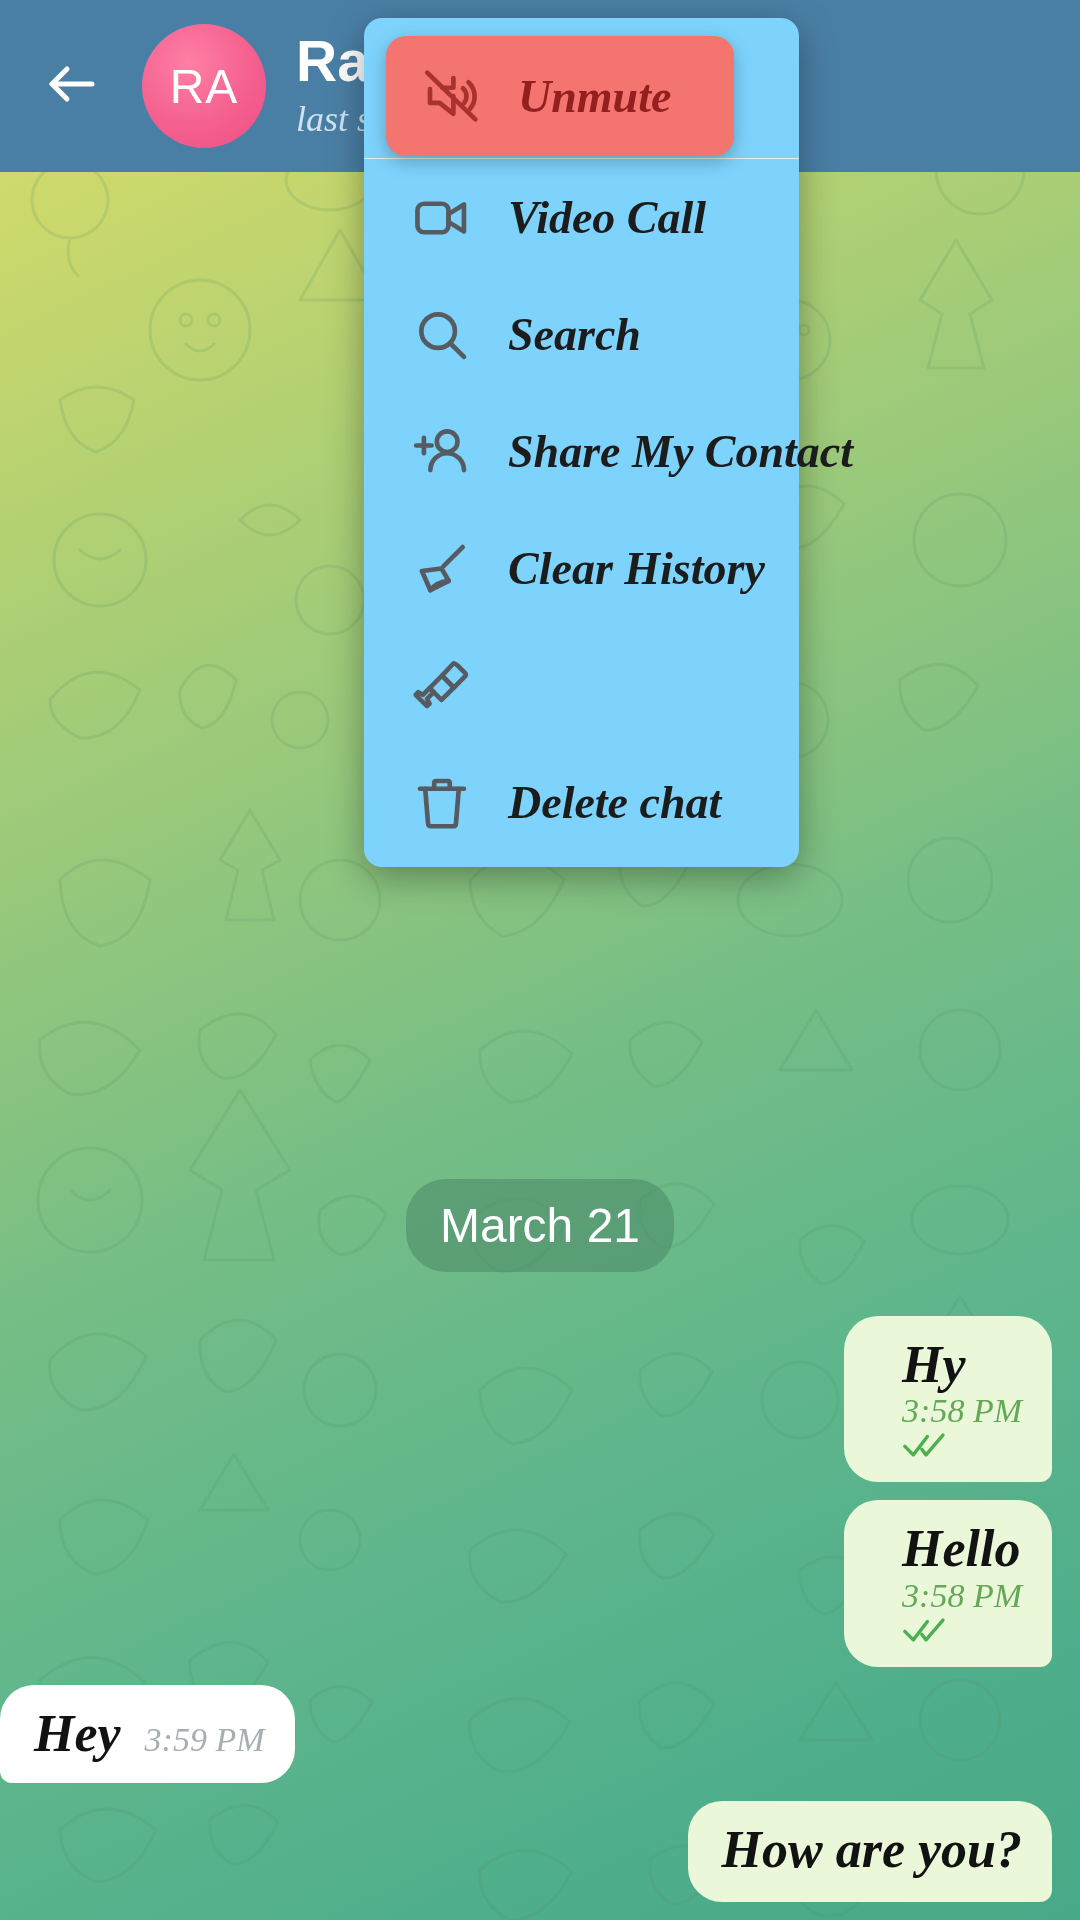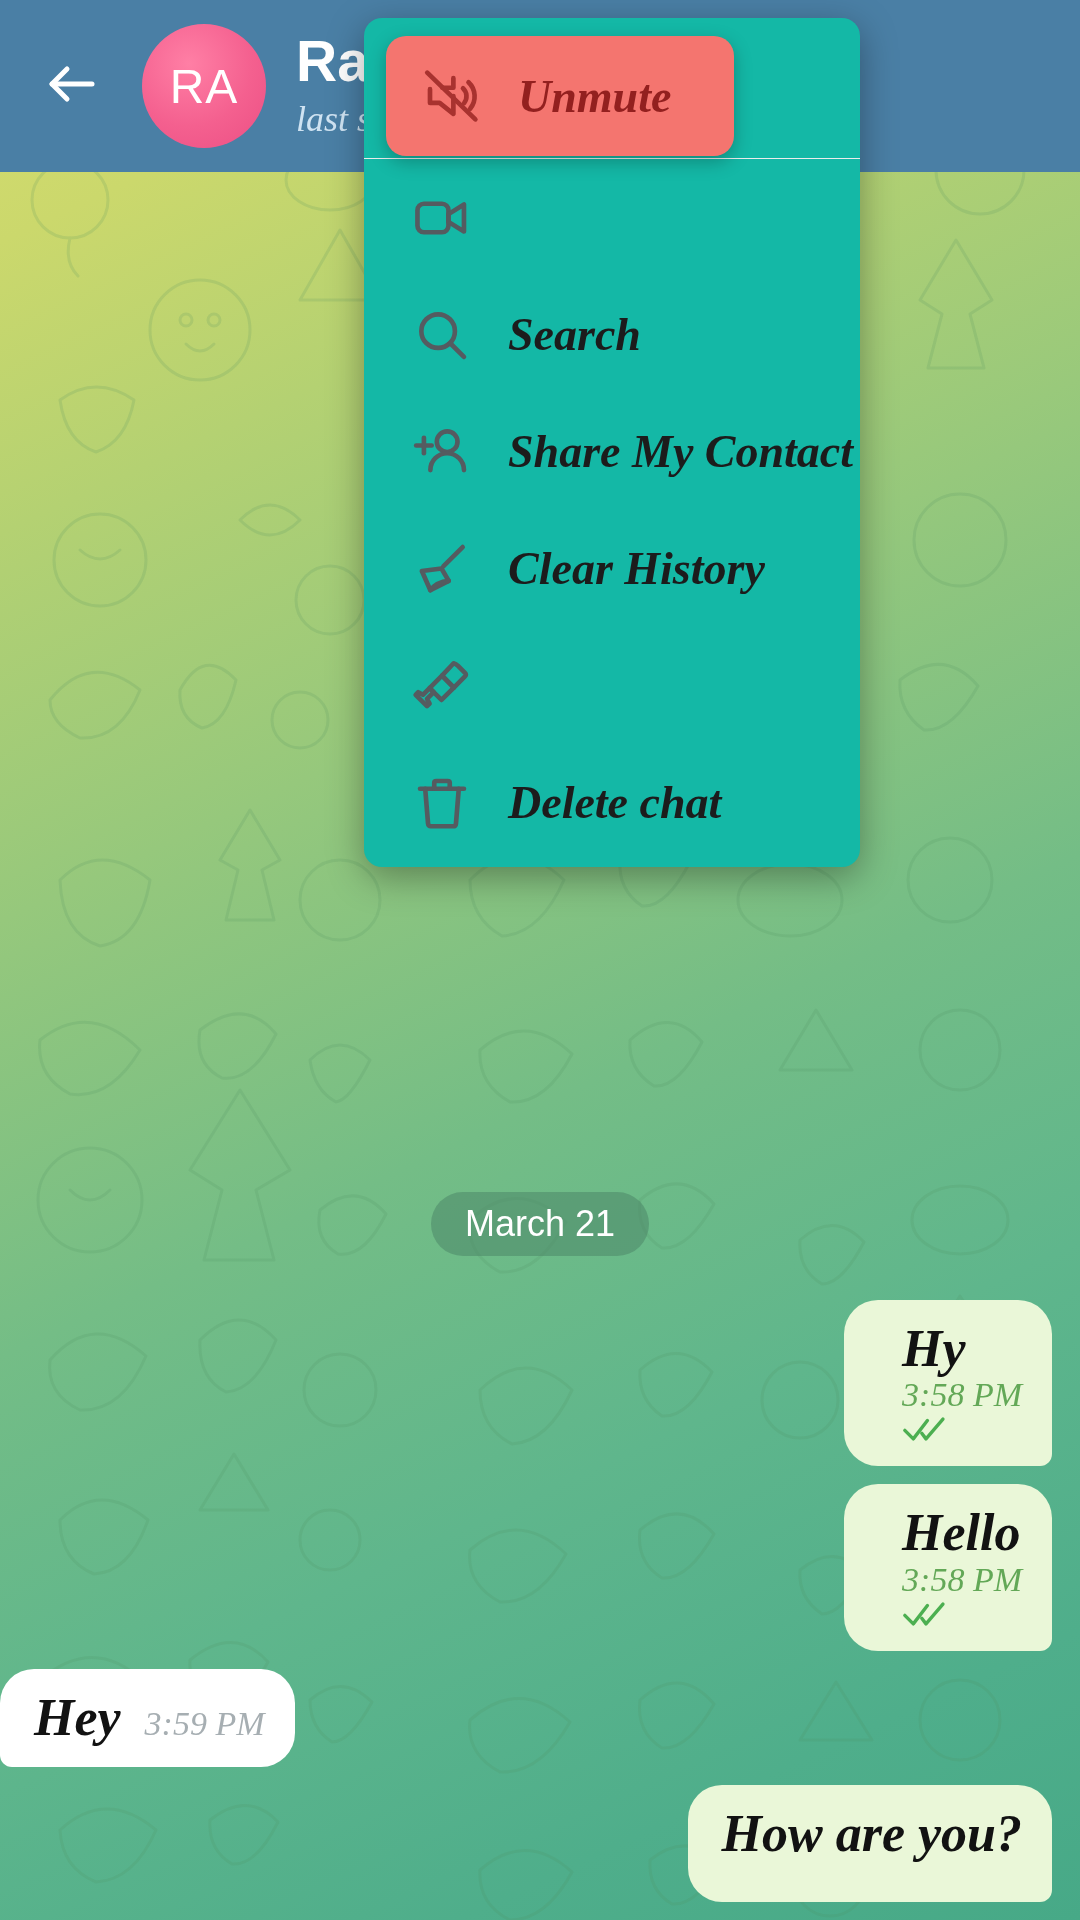--- a/index.html
+++ b/index.html
@@ -82,22 +82,22 @@
     color: #cfe3f2;
     font-size: 36px;
     margin-top: 6px;
     white-space: nowrap;
   }
 
   
   .menu {
     position: absolute;
     left: 364px; top: 18px;
-    width: 496px;
-    background: #14b8a6;
+    width: 435px;
+    background: #7dd3fc;
     border-radius: 18px;
     box-shadow: 0 10px 36px rgba(0,0,0,0.34);
     z-index: 20;
     padding-bottom: 6px;
     overflow: visible;
   }
   .menu-item {
     display: flex; align-items: center;
     height: 117px;
     padding-left: 36px;
@@ -146,22 +146,22 @@
     padding: 0 0 0 0;
   }
   .date-row {
     display: flex; justify-content: center;
     margin-bottom: 44px;
   }
   .date-badge {
     background: rgba(76,135,104,0.55);
     color: #ffffff;
     font-family: "Liberation Sans", sans-serif;
-    font-size: 36px;
-    padding: 11px 34px;
+    font-size: 48px;
+    padding: 19px 34px;
     border-radius: 40px;
     text-align: center;
   }
   .msg-row { display: flex; margin-bottom: 18px; padding: 0 28px; }
   .msg-row.out { justify-content: flex-end; }
   .msg-row.in  { justify-content: flex-start; padding-left: 30px; }
   .msg-row.in.edge { padding-left: 0; }
 
   .bubble {
     display: flex; align-items: baseline;
@@ -195,21 +195,21 @@
     white-space: nowrap;
   }
   .bubble.out .bubble-time { color: #63a857; }
   .bubble.in  .bubble-time { color: #a6aeb2; }
   .ticks {
     margin-left: 14px;
     display: inline-flex; align-items: center;
   }
   .ticks svg { width: 48px; height: 30px; }
 
-  .bubble.partial { padding-bottom: 40px; }
+  .bubble.partial { padding-bottom: 24px; }
 </style>
 </head>
 <body>
 
 <div id="app">
 
   <div class="chat-bg">
     <div class="doodles">
       <svg viewBox="0 0 1080 1920" preserveAspectRatio="none" xmlns="http://www.w3.org/2000/svg">
         <g fill="none" stroke="#4e8c5e" stroke-width="3" stroke-linecap="round" stroke-linejoin="round" opacity="0.55">
@@ -342,20 +342,21 @@
       <div class="menu-label">Unmute</div>
     </div>
 
     <div class="menu-item">
       <div class="menu-icon">
         <svg viewBox="0 0 24 24" fill="none" stroke="#555b60" stroke-width="1.8" stroke-linecap="round" stroke-linejoin="round">
           <rect x="2.5" y="6.5" width="12" height="11" rx="2.5"></rect>
           <path d="M14.5 10.5 L20.5 6.8 L20.5 17.2 L14.5 13.5 z"></path>
         </svg>
       </div>
+      <div class="menu-label">Video Call</div>
     </div>
 
     <div class="menu-item">
       <div class="menu-icon">
         <svg viewBox="0 0 24 24" fill="none" stroke="#555b60" stroke-width="1.8" stroke-linecap="round" stroke-linejoin="round">
           <circle cx="10.5" cy="10.5" r="6.5"></circle>
             <line x1="15.2" y1="15.2" x2="20.5" y2="20.5"></line>
         </svg>
       </div>
       <div class="menu-label">Search</div>

